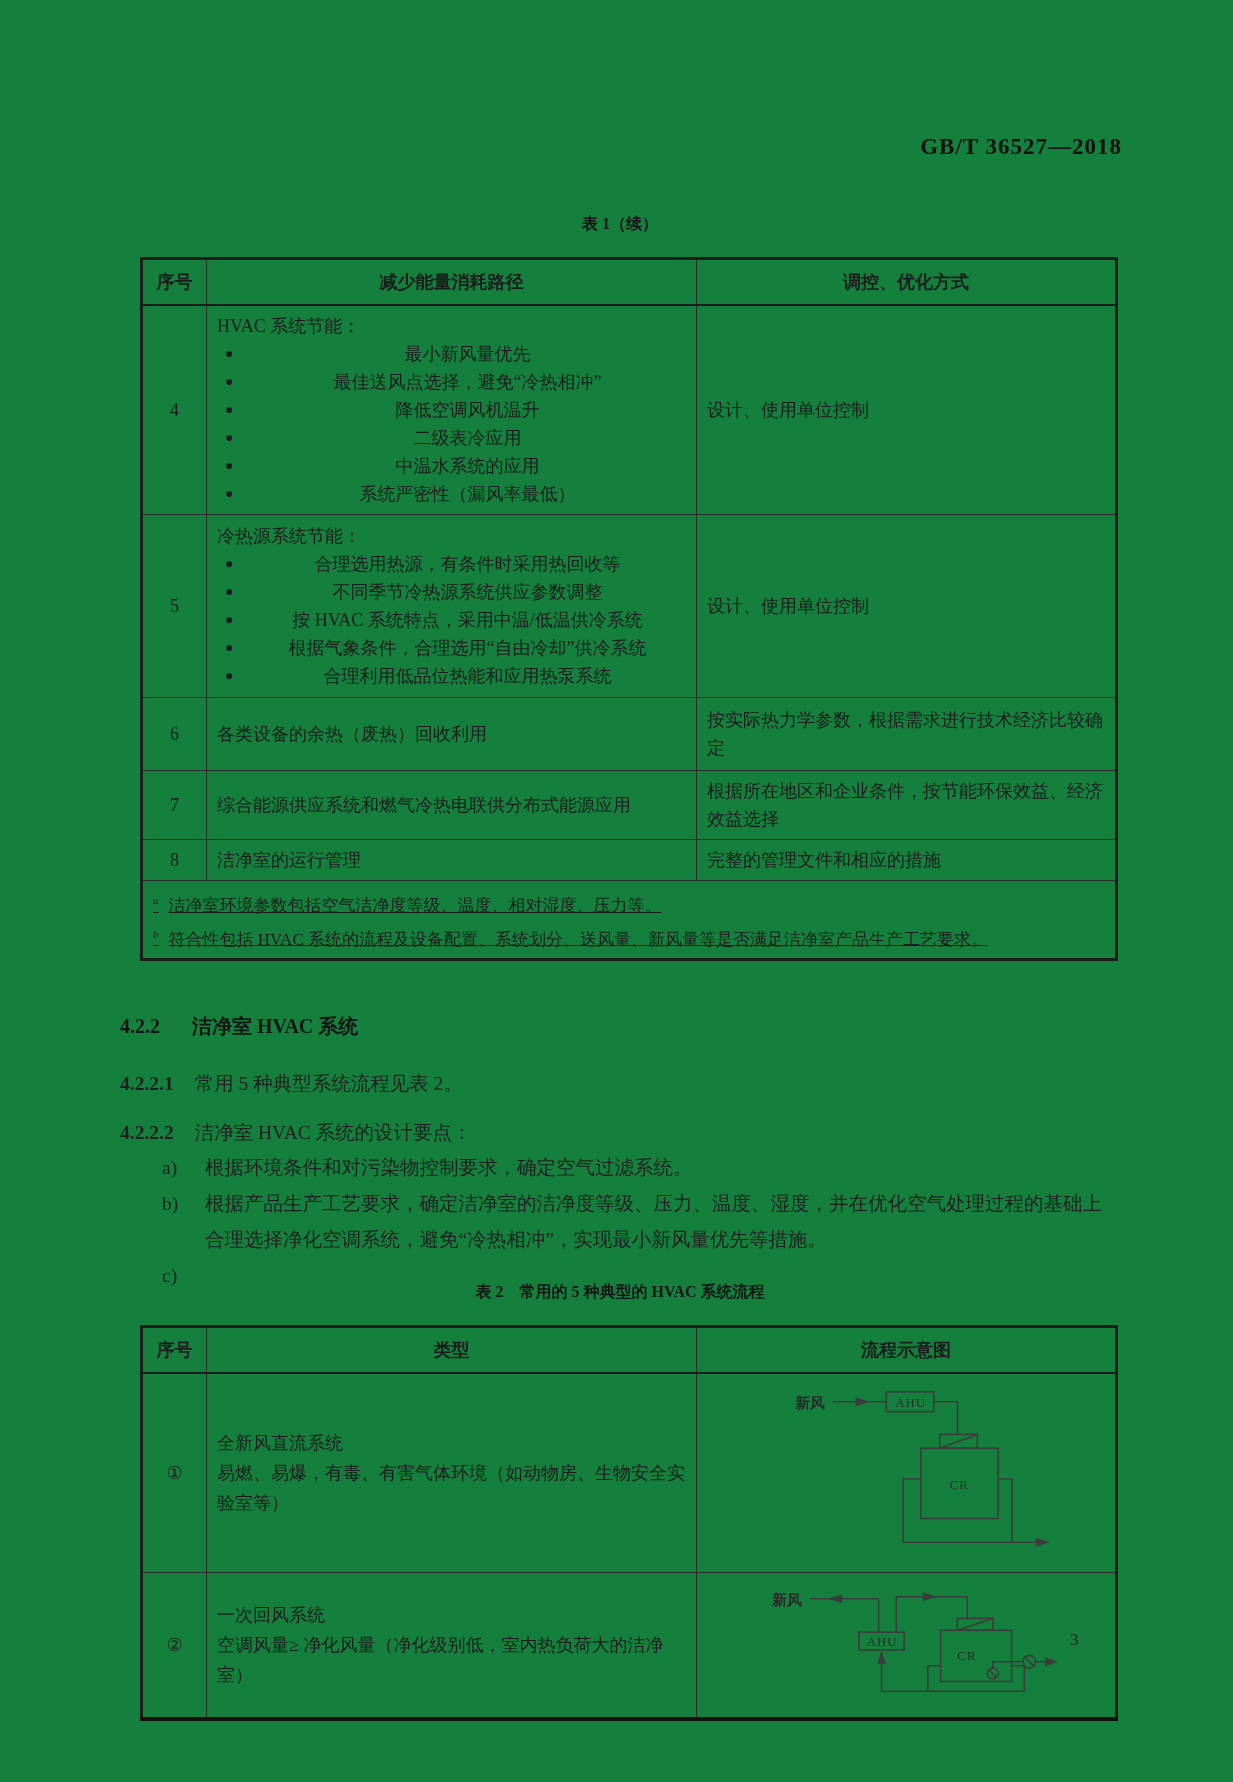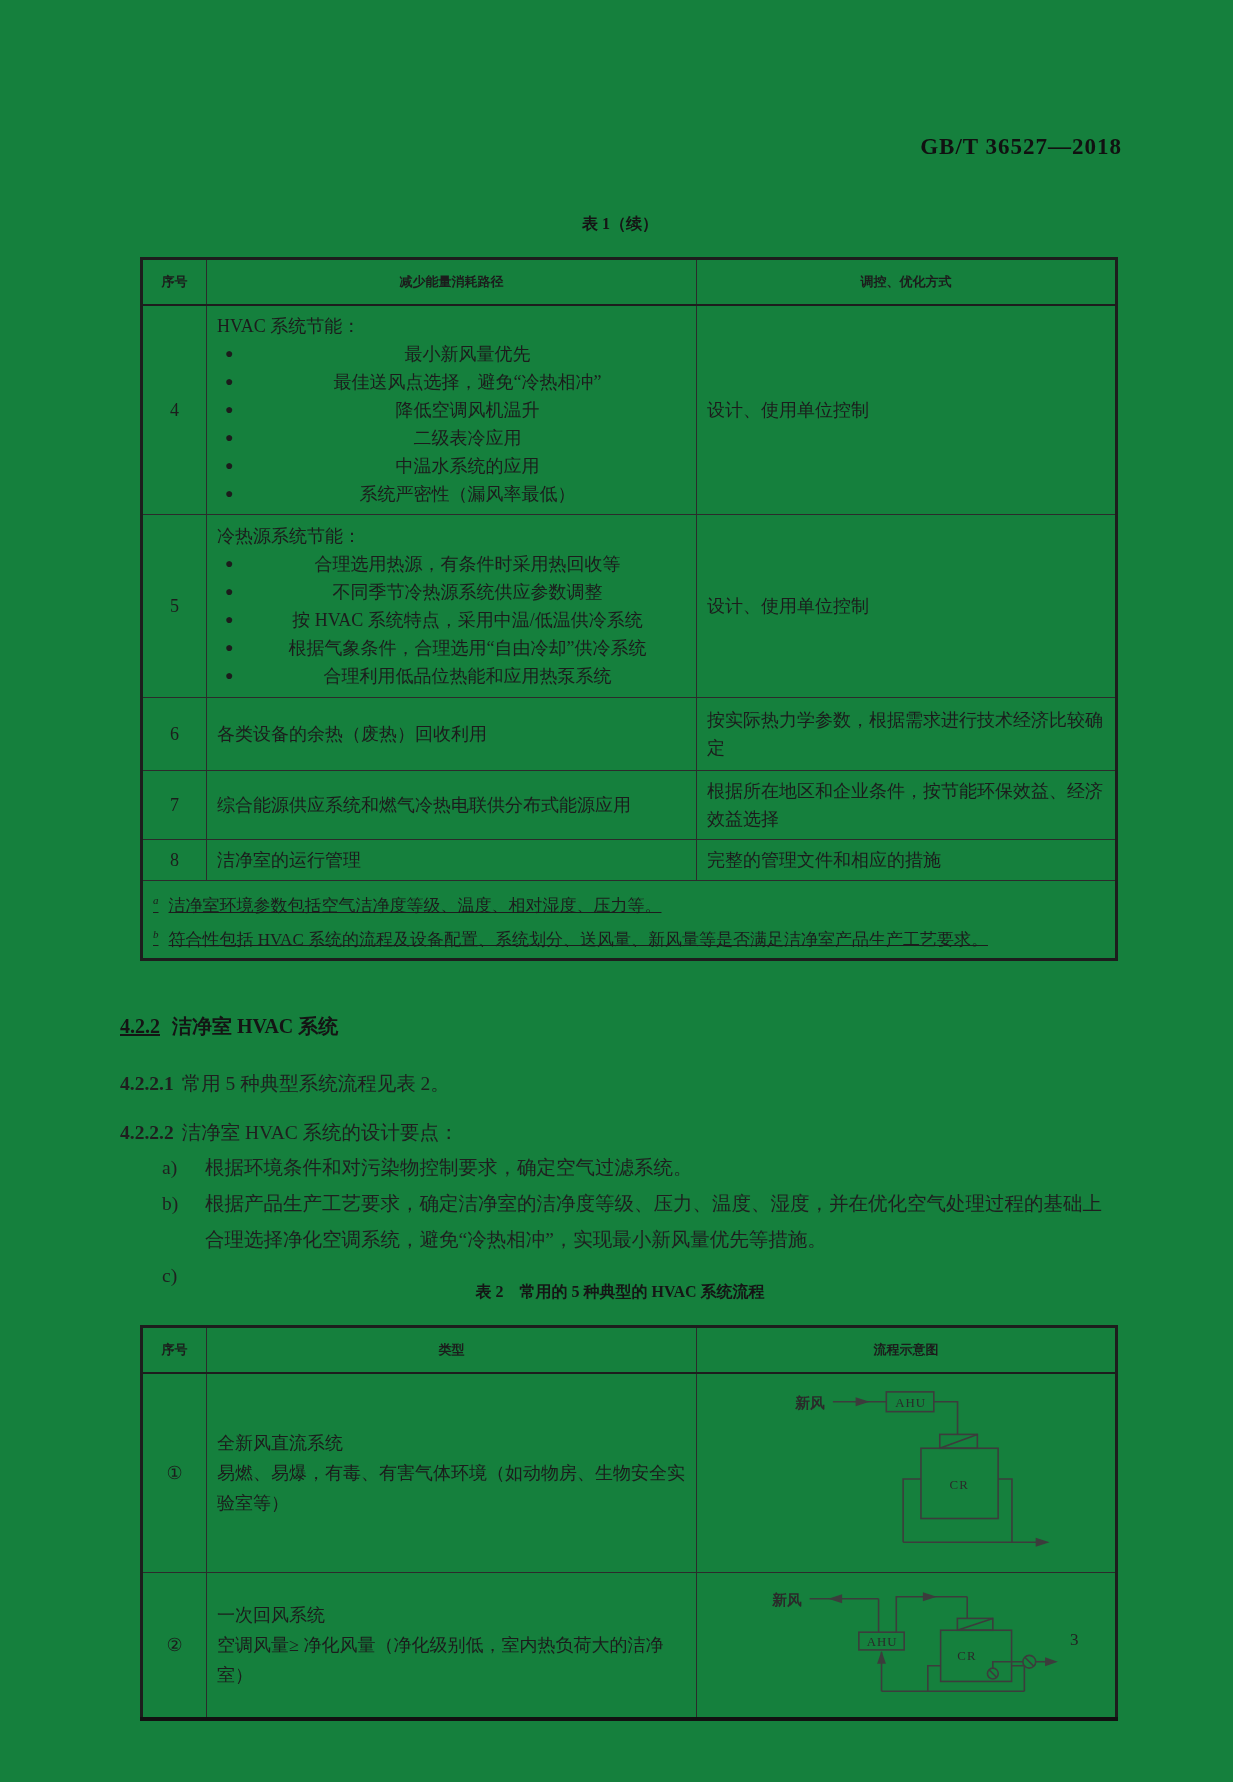--- a/index.html
+++ b/index.html
@@ -31,43 +31,43 @@
     font-size:18px; color:#1c1c1c;
   }
   table.std th, table.std td {
     border:1.6px solid #2b2b2b;
     padding:5px 10px;
     vertical-align:middle;
   }
   table.std { border:3px solid #1d1d1d; }
   table.std thead th {
     font-weight:bold; text-align:center; height:34px;
-    border-bottom:2.5px solid #1d1d1d; font-size:13px;
+    border-bottom:2.5px solid #1d1d1d; font-size:18px;
   }
   td.c-no { text-align:center; }
   td.c-path { padding-left:12px; padding-right:8px; line-height:28px; }
   td.c-ctrl { padding-left:12px; padding-right:10px; line-height:28px; }
   .pt { line-height:28px; }
   .bl { display:flex; line-height:28px; }
   .bl .bglyph { width:24px; padding-left:8px; flex:none; font-size:14px; }
   .bl .btext { flex:1;text-align:center; }
   tr.r4 td { height:198px; }
   tr.r5 td { height:172px; }
   tr.r6 td { height:62px; }
   tr.r7 td { height:58px; }
   tr.r8 td { height:30px; }
   td.fn-cell { padding:6px 14px 8px 16px; border-top:1.6px solid #2b2b2b; }
   .fn { line-height:29px; font-size:17px;text-decoration:underline; }
   .fn sup { font-size:11px; margin-right:10px; font-style:italic; }
 
   .sec { margin-left:0; }
   .h422 { margin-top:52px; font-size:20px; font-weight:bold; color:#141414; }
-  .h422 .num { margin-right:12px;text-decoration:underline; }
+  .h422 .num { margin-right:32px; }
   .para { margin-top:14px; font-size:19.5px; line-height:35px; }
-  .para .num { margin-right:8px; font-weight:bold; }
+  .para .num { margin-right:21px; font-weight:bold; }
   .para.first { margin-top:26px; }
   .abc { position:relative; padding-left:85px; font-size:19.5px; line-height:36px; width:905px; }
   .abc .marker { position:absolute; left:42px; }
 
   table.t2 th.h-no, table.t1 th.h-no { }
   td.c-type { padding-left:12px; padding-right:8px; line-height:30px; vertical-align:middle; }
   tr.d1 td { height:188px; }
   tr.d2 td { height:134px; }
   td.c-diag { padding:0; vertical-align:middle; }
   table.t2 { border-bottom:4px solid #111; }

